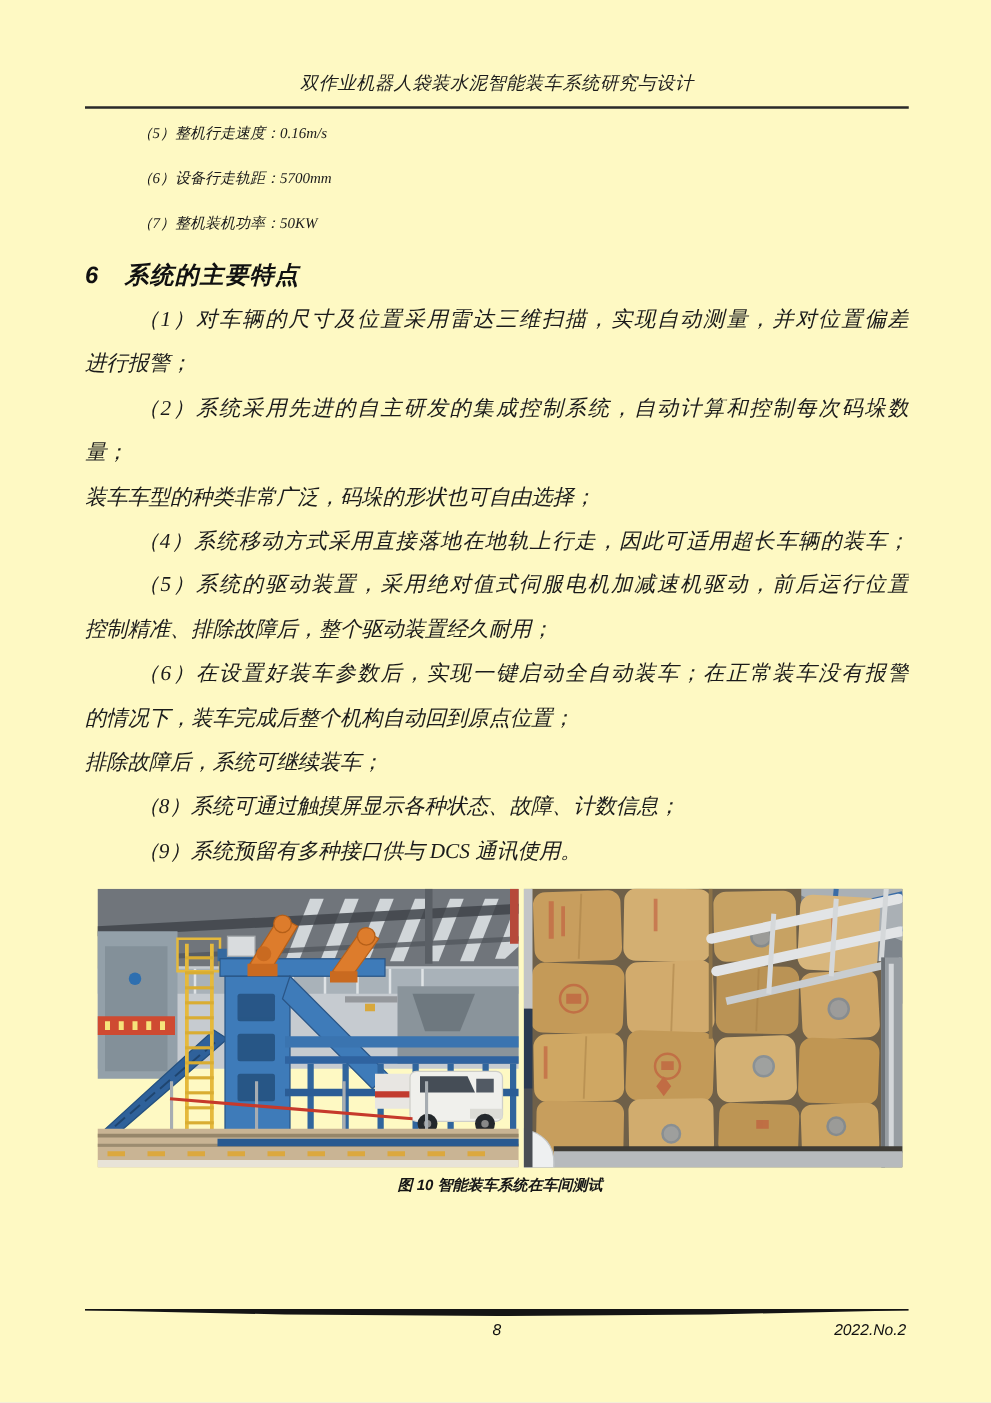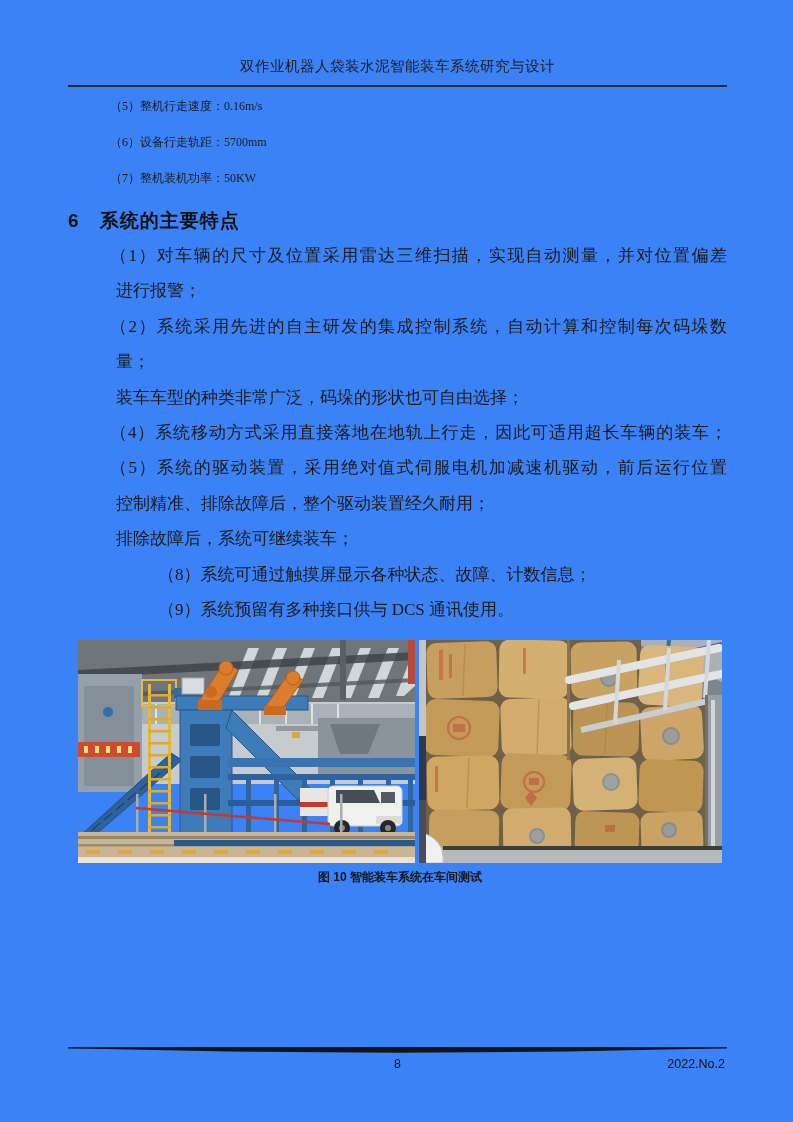--- a/index.html
+++ b/index.html
@@ -1,23 +1,24 @@
 <!DOCTYPE html>
 <html><head>
 <meta charset="utf-8">
 <style>
   html,body{margin:0;padding:0;background:#e9e9e9;}
   .page{
     position:relative;
     width:793px;height:1122px;
-    background:#3b82f6;
+    background:#fef9c3;
     margin:0 auto;
     overflow:hidden;
     font-family:"Liberation Serif","DejaVu Serif",serif;
     color:#1b1b1b;
+    font-style:italic;
   }
   
   .header{position:absolute;top:0;left:68px;width:659px;}
   .header-title{
     text-align:center;
     font-size:14.5px;
     letter-spacing:0.5px;
     padding-top:57px;
     color:#1d1d1d;
   }
@@ -46,21 +47,21 @@
   .section-heading .sec-num{display:inline-block;}
   .section-heading .sec-title{display:inline-block;margin-left:16px;letter-spacing:1px;}
   .para{margin:0;}
   .ln{
     height:35.4px;line-height:35.4px;
     font-size:17px;
     overflow:hidden;
   }
   .ln.first{text-indent:42px;}
   .ln.jfull{text-align:justify;text-align-last:justify;}
-  .ln.jleft{text-align:right;text-align-last:left;margin-left:48px;}
+  .ln.jleft{text-align:right;text-align-last:left;}
   
   .figure{margin:13px 0 0 10px;width:644px;}
   .photos{display:flex;gap:4px;}
   .photo{display:block;}
   .fig-caption{
     margin-top:6px;
     text-align:center;
     font-family:"Liberation Sans","DejaVu Sans",sans-serif;
     font-weight:600;
     font-size:12px;
@@ -108,20 +109,24 @@
     </div>
     <div class="para">
       <div class="ln jleft">装车车型的种类非常广泛，码垛的形状也可自由选择；</div>
     </div>
     <div class="para">
       <div class="ln first jfull">（4）系统移动方式采用直接落地在地轨上行走，因此可适用超长车辆的装车；</div>
     </div>
     <div class="para">
       <div class="ln first jfull">（5）系统的驱动装置，采用绝对值式伺服电机加减速机驱动，前后运行位置</div>
       <div class="ln jleft">控制精准、排除故障后，整个驱动装置经久耐用；</div>
+    </div>
+    <div class="para">
+      <div class="ln first jfull">（6）在设置好装车参数后，实现一键启动全自动装车；在正常装车没有报警</div>
+      <div class="ln jleft">的情况下，装车完成后整个机构自动回到原点位置；</div>
     </div>
     <div class="para">
       <div class="ln jleft">排除故障后，系统可继续装车；</div>
     </div>
     <div class="para">
       <div class="ln first jleft">（8）系统可通过触摸屏显示各种状态、故障、计数信息；</div>
     </div>
     <div class="para">
       <div class="ln first jleft">（9）系统预留有多种接口供与 DCS 通讯使用。</div>
     </div>

